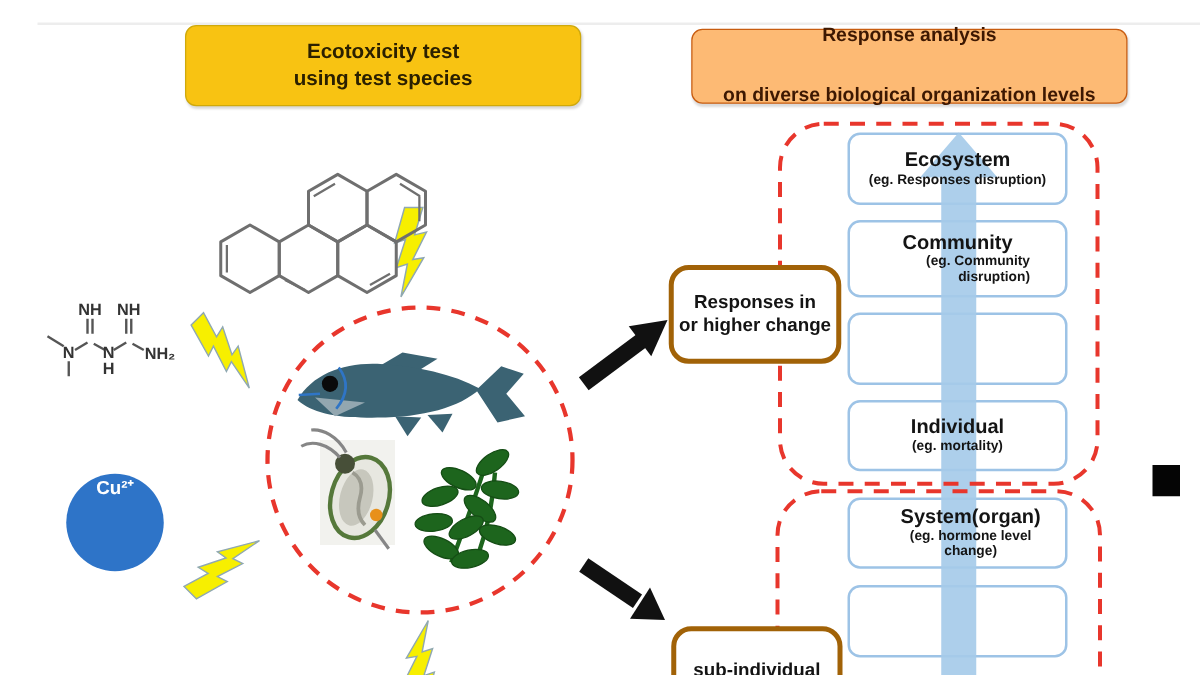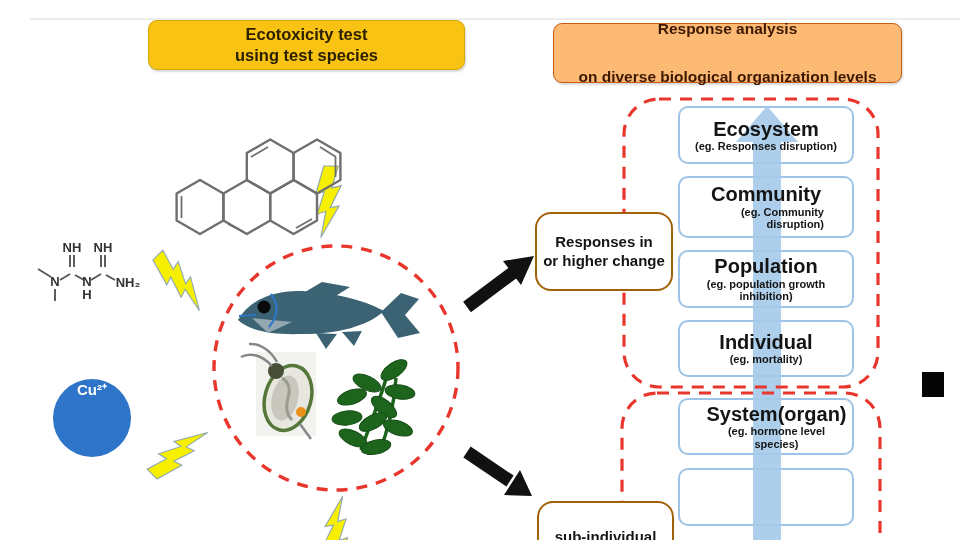--- a/index.html
+++ b/index.html
@@ -7,40 +7,40 @@
          font-family:"Liberation Sans",sans-serif;}
   #slide-line{position:absolute;left:30px;top:18px;right:0;height:2px;background:#ededed;z-index:1;}
   svg{position:absolute;left:0;top:0;pointer-events:none;}
   #arrow-layer{z-index:3;}
   #art-layer{z-index:4;}
   svg text{font-family:"Liberation Sans",sans-serif;}
 
   
   .hdr{position:absolute;display:flex;flex-direction:column;justify-content:center;text-align:center;
        font-weight:bold;border-radius:9px;z-index:5;line-height:1.3;box-sizing:border-box;}
-  #hdr-left{left:148px;top:20px;width:317px;height:50px;background:#F8C312;color:#2b2000;
+  #hdr-left{left:148px;top:20px;width:317px;height:65px;background:#F8C312;color:#2b2000;
             font-size:16.5px;border:1px solid #cfa90c;box-shadow:1px 2px 2px rgba(0,0,0,.15);}
   #hdr-right{left:553px;top:23px;width:349px;height:60px;background:#fdba74;color:#3d1802;
              font-size:15.5px;border:1px solid #c85c10;box-shadow:1px 2px 2px rgba(0,0,0,.15);gap:28px;}
 
   
   .lvlbg{position:absolute;left:678px;width:176px;background:#fff;border:2px solid #9DC3E6;
          border-radius:10px;z-index:2;box-sizing:border-box;}
   
   .lvltxt{position:absolute;left:678px;width:176px;display:flex;flex-direction:column;justify-content:center;
           align-items:center;text-align:center;z-index:5;box-sizing:border-box;}
   .p-eco{top:106px;height:58px;}  .p-com{top:176px;height:62px;text-align:right;}
   .p-pop{top:250px;height:58px;}  .p-ind{top:320px;height:57px;}
   .p-sys{top:398px;height:57px;padding-left:21px;}  .p-tis{top:468px;height:58px;}
-  .t{font-size:20px;font-weight:bold;color:#141414;line-height:1.12;}
+  .t{font-size:16px;font-weight:bold;color:#141414;line-height:1.12;}
   .s{font-size:11px;font-weight:bold;color:#141414;line-height:1.14;}
   .sw1{max-width:116px;} .sw2{max-width:160px;} .sw3{max-width:130px;}
 
   
-  .resp{position:absolute;background:#fff;border:2px solid #a16207;border-radius:16px;display:flex;
+  .resp{position:absolute;background:#fff;border:4px solid #a16207;border-radius:16px;display:flex;
         flex-direction:column;justify-content:center;text-align:center;font-size:15px;font-weight:bold;
         color:#141414;z-index:5;line-height:1.25;box-sizing:border-box;}
   #resp1{left:535px;top:212px;width:138px;height:79px;}
   #resp2{left:537px;top:501px;width:137px;height:72px;}
 
   
   #cu-circle{position:absolute;left:53px;top:379px;width:78px;height:78px;border-radius:50%;
              background:#2E74C8;display:flex;align-items:flex-start;justify-content:center;
              color:#fff;font-size:15px;font-weight:bold;z-index:5;}
   #edge-marker{position:absolute;left:922px;top:372px;width:22px;height:25px;background:#050505;z-index:5;}
@@ -179,31 +179,27 @@
   </div>
 
   <div class="lvltxt p-eco">
     <div class="t">Ecosystem</div>
     <div class="s">(eg. Responses disruption)</div>
   </div>
   <div class="lvltxt p-com">
     <div class="t">Community</div>
     <div class="s sw1">(eg. Community disruption)</div>
   </div>
-  <div class="lvltxt p-pop">
-    <div class="t">Population</div>
-    <div class="s sw2">(eg. population growth inhibition)</div>
-  </div>
   <div class="lvltxt p-ind">
     <div class="t">Individual</div>
     <div class="s">(eg. mortality)</div>
   </div>
   <div class="lvltxt p-sys">
     <div class="t">System(organ)</div>
-    <div class="s sw3">(eg. hormone level species)</div>
+    <div class="s sw3">(eg. hormone level change)</div>
   </div>
 
   <div id="cu-circle">
     <span>Cu²⁺</span>
   </div>
 
   <div id="edge-marker"></div>
 
 </div>
 

